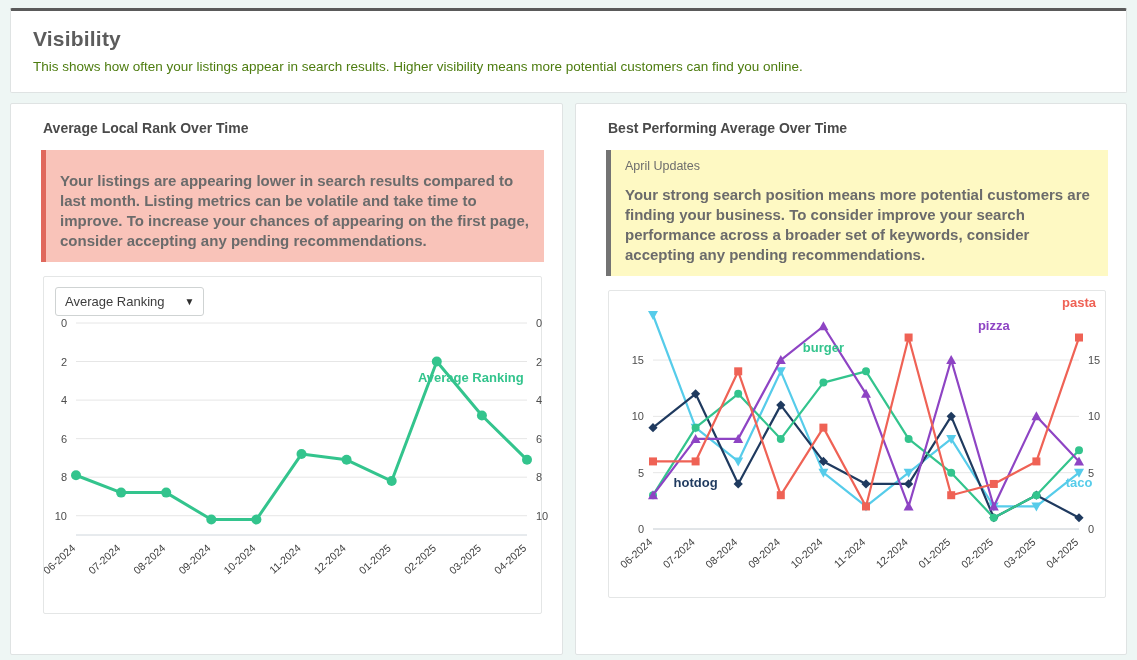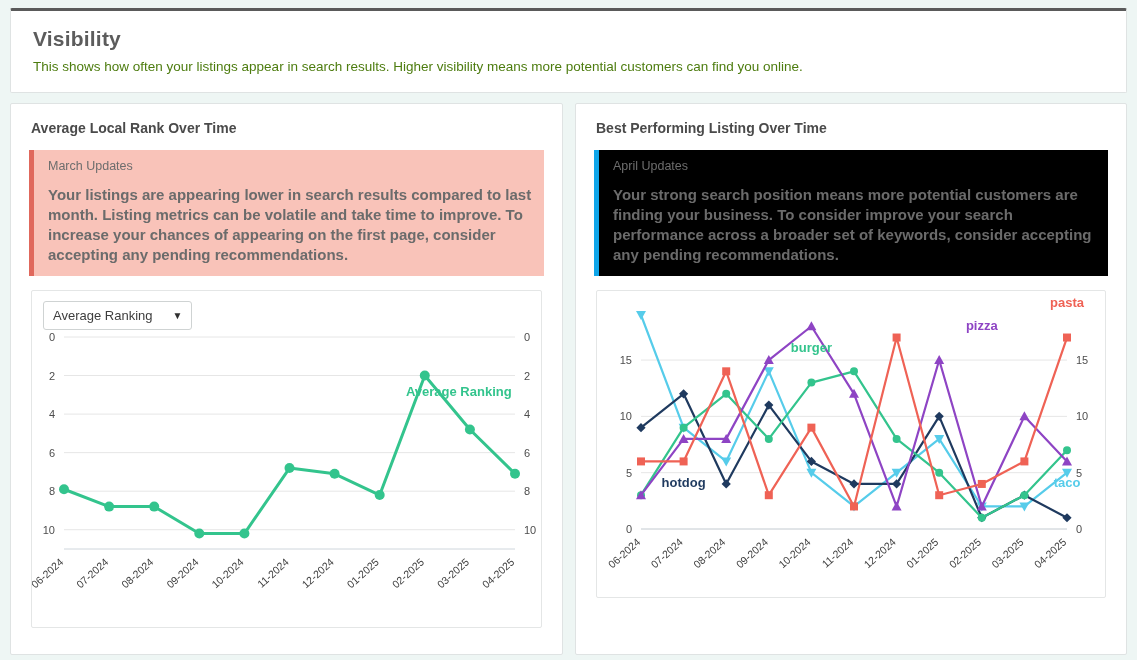--- a/index.html
+++ b/index.html
@@ -24,32 +24,32 @@
   .header-title {
     font-size: 21px; font-weight: bold; color: #5c5c5c;
     letter-spacing: .2px; margin: 0 0 8px 0;
   }
   .header-sub { font-size: 13.5px; color: #4d7c0f; margin: 0; }
 
   
   .cols { display: flex; gap: 12px; height: 552px; }
   .card {
     background: #fff; border: 1px solid #dfe3e3; border-radius: 2px;
-    padding: 16px 18px 0 18px;
+    padding: 16px 18px 0 30px;
   }
   .card.left  { width: 553px; }
   .card.right { width: 552px; }
   .card-title {
     font-size: 14px; font-weight: bold; color: #4a4a4a; margin: 0 0 14px 2px;
   }
 
   
   .alert { padding: 9px 12px 11px 14px; margin-bottom: 14px; }
   .alert.red  { background: #f9c3b9; border-left: 5px solid #e0685c; }
-  .alert.blue { background: #000000; border-left: 5px solid #0ea5e9; }
+  .alert.blue { background: #fef9c3; border-left: 5px solid #737373; }
   .alert-label { font-size: 12.5px; color: #6d6d6d; margin-bottom: 1px; }
   .alert-body { font-size: 15px; font-weight: bold; color: #6b6b6b; line-height: 1.33; margin-top: 12px; }
 
   
   .chart-frame {
     border: 1px solid #e4e6e6; border-radius: 2px;
     position: relative; background: #fff;
   }
   .chart-frame.left  { height: 338px; margin: 0 2px; }
   .chart-frame.right { height: 308px; margin: 0 2px; }
@@ -78,21 +78,20 @@
     <h1 class="header-title">Visibility</h1>
     <p class="header-sub">This shows how often your listings appear in search results. Higher visibility means more potential customers can find you online.</p>
   </div>
 
   <div class="cols">
 
     <div class="card left">
       <div class="card-title">Average Local Rank Over Time</div>
 
       <div class="alert red">
-        <div class="alert-label">March Updates</div>
         <div class="alert-body">Your listings are appearing lower in search results compared to last month. Listing metrics can be volatile and take time to improve. To increase your chances of appearing on the first page, consider accepting any pending recommendations.</div>
       </div>
 
       <div class="chart-frame left">
         <div class="dropdown">
           <span>Average Ranking</span>
           <span class="caret">▼</span>
         </div>
         <svg class="plot" id="chart-left" width="515" height="336">
             <line x1="32" y1="46" x2="483" y2="46" class="gridline"></line>
@@ -136,21 +135,21 @@
             <circle cx="347.7" cy="204.03636363636363" r="5" fill="#33c48d"></circle>
             <circle cx="392.8" cy="84.54545454545455" r="5" fill="#33c48d"></circle>
             <circle cx="437.90000000000003" cy="138.5090909090909" r="5" fill="#33c48d"></circle>
             <circle cx="483" cy="182.83636363636361" r="5" fill="#33c48d"></circle>
             <text x="426.8" y="104.54545454545455" text-anchor="middle" fill="#33c48d" class="serieslabel">Average Ranking</text>
           </svg>
       </div>
     </div>
 
     <div class="card right">
-      <div class="card-title">Best Performing Listing Over Time</div>
+      <div class="card-title">Best Performing Average Over Time</div>
 
       <div class="alert blue">
         <div class="alert-label">April Updates</div>
         <div class="alert-body">Your strong search position means more potential customers are finding your business. To consider improve your search performance across a broader set of keywords, consider accepting any pending recommendations.</div>
       </div>
 
       <div class="chart-frame right">
         <svg class="plot" id="chart-right" width="514" height="306">
             <line x1="44" y1="238" x2="470" y2="238" class="gridline"></line>
             <text x="35" y="242" text-anchor="end" class="tick">0</text>

